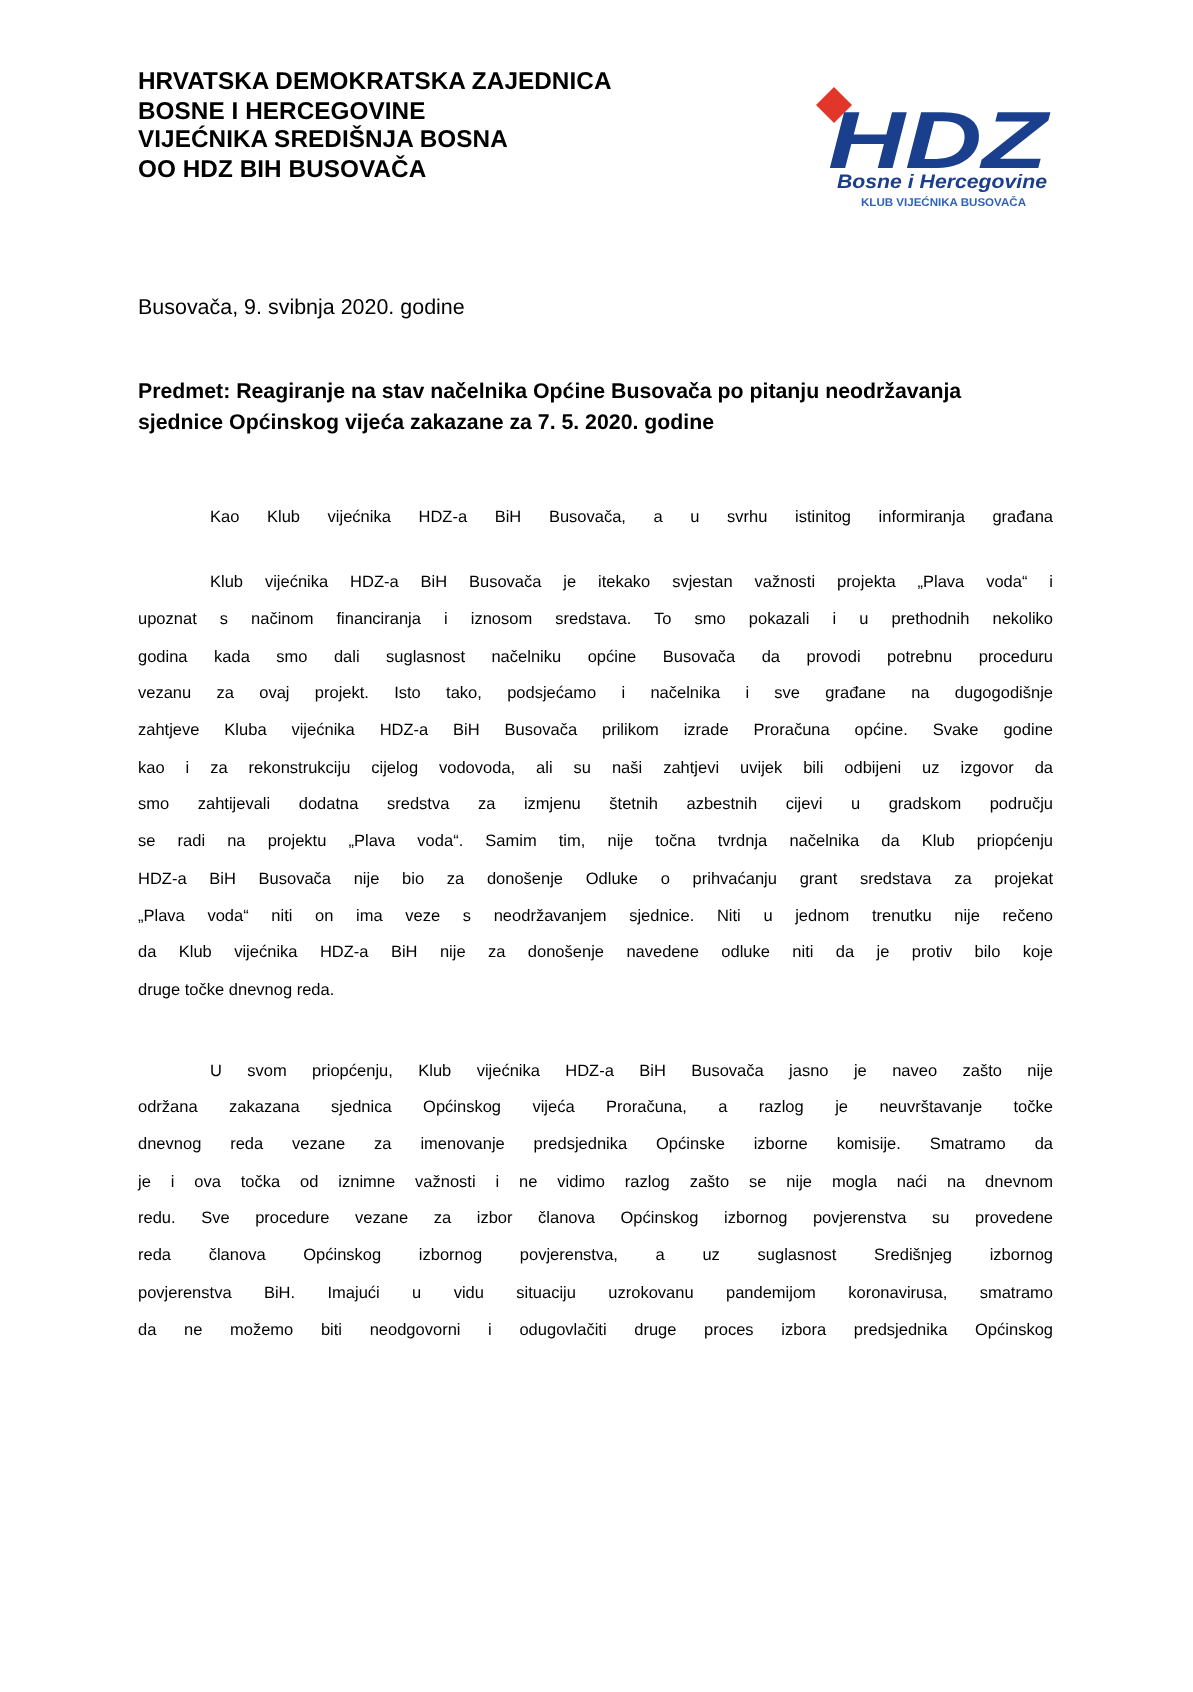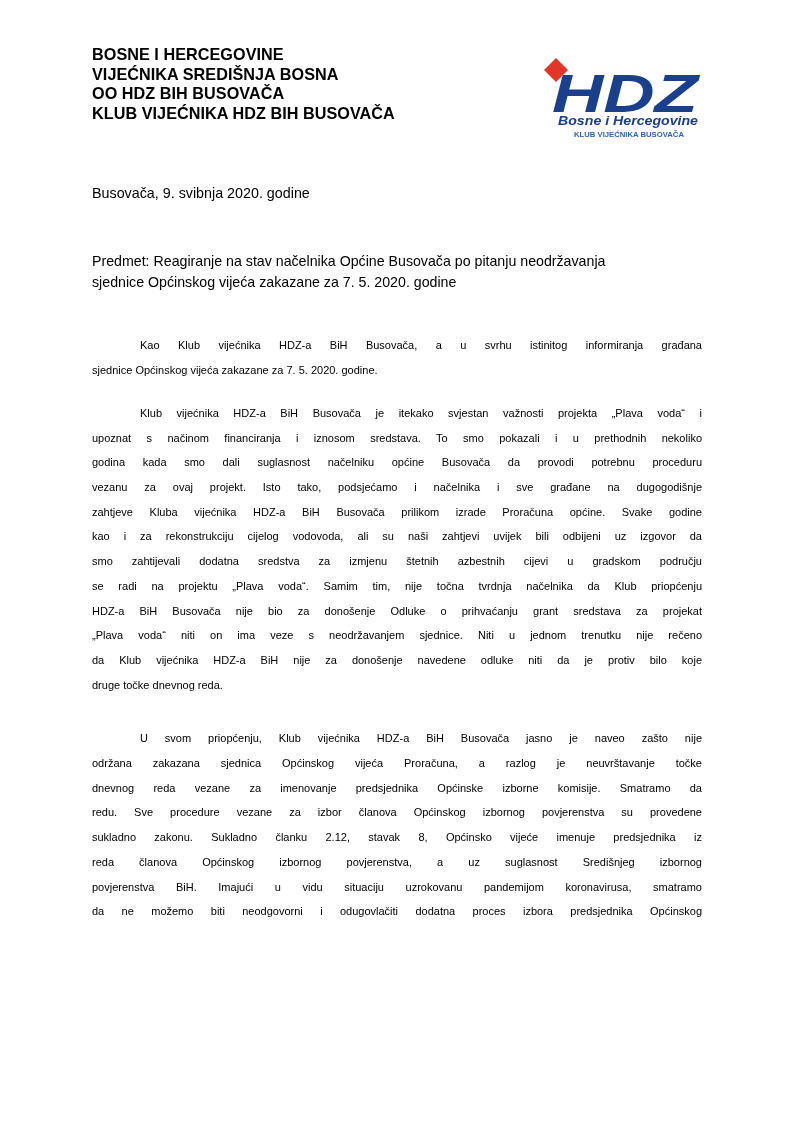--- a/index.html
+++ b/index.html
@@ -1,35 +1,35 @@
 <!DOCTYPE html>
 <html><head>
 <meta charset="utf-8">
 <style>
   html, body { margin: 0; padding: 0; background: #ffffff; }
   body { width: 795px; height: 1128px; position: relative; overflow: hidden; color: #000; }
   .header { position: absolute; left: 92px; top: 45px; font-family: "Liberation Sans", sans-serif; font-weight: bold; font-size: 16.2px; line-height: 19.6px; letter-spacing: 0.05px; }
   .header div { white-space: nowrap; }
   .logo { position: absolute; left: 538px; top: 52px; width: 170px; height: 90px; }
-  .date { position: absolute; left: 92px; top: 184px; font-family: "Liberation Sans", sans-serif; font-size: 14.3px; line-height: 18px; }
-  .subject { position: absolute; left: 92px; top: 251px; width: 620px; font-family: "Liberation Sans", sans-serif; font-weight: normal; font-size: 14.2px; line-height: 21px; }
+  .date { position: absolute; left: 92px; top: 196px; font-family: "Liberation Sans", sans-serif; font-size: 14.3px; line-height: 18px; }
+  .subject { position: absolute; left: 92px; top: 251px; width: 620px; font-family: "Liberation Sans", sans-serif; font-weight: bold; font-size: 14.2px; line-height: 21px; }
   .body { position: absolute; left: 92px; top: 333px; width: 610px; font-family: "Liberation Sans", sans-serif; font-size: 11px; }
   .para { margin: 0 0 18.5px 0; text-indent: 48px; text-align: justify; line-height: 24.7px; }
   .line { display: block; text-align: justify; text-align-last: justify; white-space: nowrap; }
   .line.last { text-align-last: left; }
   .line.first { padding-left: 48px; }
 </style>
 </head>
 <body>
 
 <div class="header">
+  <div>HRVATSKA DEMOKRATSKA ZAJEDNICA</div>
   <div>BOSNE I HERCEGOVINE</div>
   <div>VIJEĆNIKA SREDIŠNJA BOSNA</div>
   <div>OO HDZ BIH BUSOVAČA</div>
-  <div>KLUB VIJEĆNIKA HDZ BIH BUSOVAČA</div>
 </div>
 
 <div class="logo">
   <svg width="170" height="90" viewBox="0 0 170 90" xmlns="http://www.w3.org/2000/svg">
     <polygon points="6,18 18,6 30,18 18,30" fill="#e2362b"></polygon>
     <text id="logo-main" x="14" y="60" font-family="Liberation Sans, sans-serif" font-weight="bold" font-style="italic" font-size="54" fill="#1a3f8c" textLength="146" lengthAdjust="spacingAndGlyphs">HDZ</text>
     <text id="logo-sub" x="20" y="73" font-family="Liberation Sans, sans-serif" font-weight="bold" font-style="italic" font-size="13" fill="#1a3f8c" textLength="140" lengthAdjust="spacingAndGlyphs">Bosne i Hercegovine</text>
     <text id="logo-cap" x="36" y="85" font-family="Liberation Sans, sans-serif" font-weight="bold" font-size="7.5" fill="#2f63b8" textLength="110" lengthAdjust="spacingAndGlyphs">KLUB VIJEĆNIKA BUSOVAČA</text>
   </svg>
 </div>
@@ -37,39 +37,38 @@
 <div class="date">Busovača, 9. svibnja 2020. godine</div>
 
 <div class="subject">
   <div>Predmet: Reagiranje na stav načelnika Općine Busovača po pitanju neodržavanja</div>
   <div>sjednice Općinskog vijeća zakazane za 7. 5. 2020. godine</div>
 </div>
 
 <div class="body" id="body">
     <div class="para" style="text-indent: 0px;">
       <span class="line first">Kao Klub vijećnika HDZ-a BiH Busovača, a u svrhu istinitog informiranja građana</span>
-      <span class="line last">sjednice Općinskog vijeća zakazane za 7. 5. 2020. godine.</span>
     </div>
     <div class="para" style="text-indent: 0px;">
       <span class="line first">Klub vijećnika HDZ-a BiH Busovača je itekako svjestan važnosti projekta „Plava voda“ i</span>
       <span class="line">upoznat s načinom financiranja i iznosom sredstava. To smo pokazali i u prethodnih nekoliko</span>
       <span class="line">godina kada smo dali suglasnost načelniku općine Busovača da provodi potrebnu proceduru</span>
       <span class="line">vezanu za ovaj projekt. Isto tako, podsjećamo i načelnika i sve građane na dugogodišnje</span>
       <span class="line">zahtjeve Kluba vijećnika HDZ-a BiH Busovača prilikom izrade Proračuna općine. Svake godine</span>
       <span class="line">kao i za rekonstrukciju cijelog vodovoda, ali su naši zahtjevi uvijek bili odbijeni uz izgovor da</span>
       <span class="line">smo zahtijevali dodatna sredstva za izmjenu štetnih azbestnih cijevi u gradskom području</span>
       <span class="line">se radi na projektu „Plava voda“. Samim tim, nije točna tvrdnja načelnika da Klub priopćenju</span>
       <span class="line">HDZ-a BiH Busovača nije bio za donošenje Odluke o prihvaćanju grant sredstava za projekat</span>
       <span class="line">„Plava voda“ niti on ima veze s neodržavanjem sjednice. Niti u jednom trenutku nije rečeno</span>
       <span class="line">da Klub vijećnika HDZ-a BiH nije za donošenje navedene odluke niti da je protiv bilo koje</span>
       <span class="line last">druge točke dnevnog reda.</span>
     </div>
     <div class="para" style="text-indent: 0px; margin-top: 29px;">
       <span class="line first">U svom priopćenju, Klub vijećnika HDZ-a BiH Busovača jasno je naveo zašto nije</span>
       <span class="line">održana zakazana sjednica Općinskog vijeća Proračuna, a razlog je neuvrštavanje točke</span>
       <span class="line">dnevnog reda vezane za imenovanje predsjednika Općinske izborne komisije. Smatramo da</span>
+      <span class="line">je i ova točka od iznimne važnosti i ne vidimo razlog zašto se nije mogla naći na dnevnom</span>
       <span class="line">redu. Sve procedure vezane za izbor članova Općinskog izbornog povjerenstva su provedene</span>
-      <span class="line">sukladno zakonu. Sukladno članku 2.12, stavak 8, Općinsko vijeće imenuje predsjednika iz</span>
       <span class="line">reda članova Općinskog izbornog povjerenstva, a uz suglasnost Središnjeg izbornog</span>
       <span class="line">povjerenstva BiH. Imajući u vidu situaciju uzrokovanu pandemijom koronavirusa, smatramo</span>
-      <span class="line">da ne možemo biti neodgovorni i odugovlačiti dodatna proces izbora predsjednika Općinskog</span>
+      <span class="line">da ne možemo biti neodgovorni i odugovlačiti druge proces izbora predsjednika Općinskog</span>
     </div>
   </div>
 
 </body></html>

